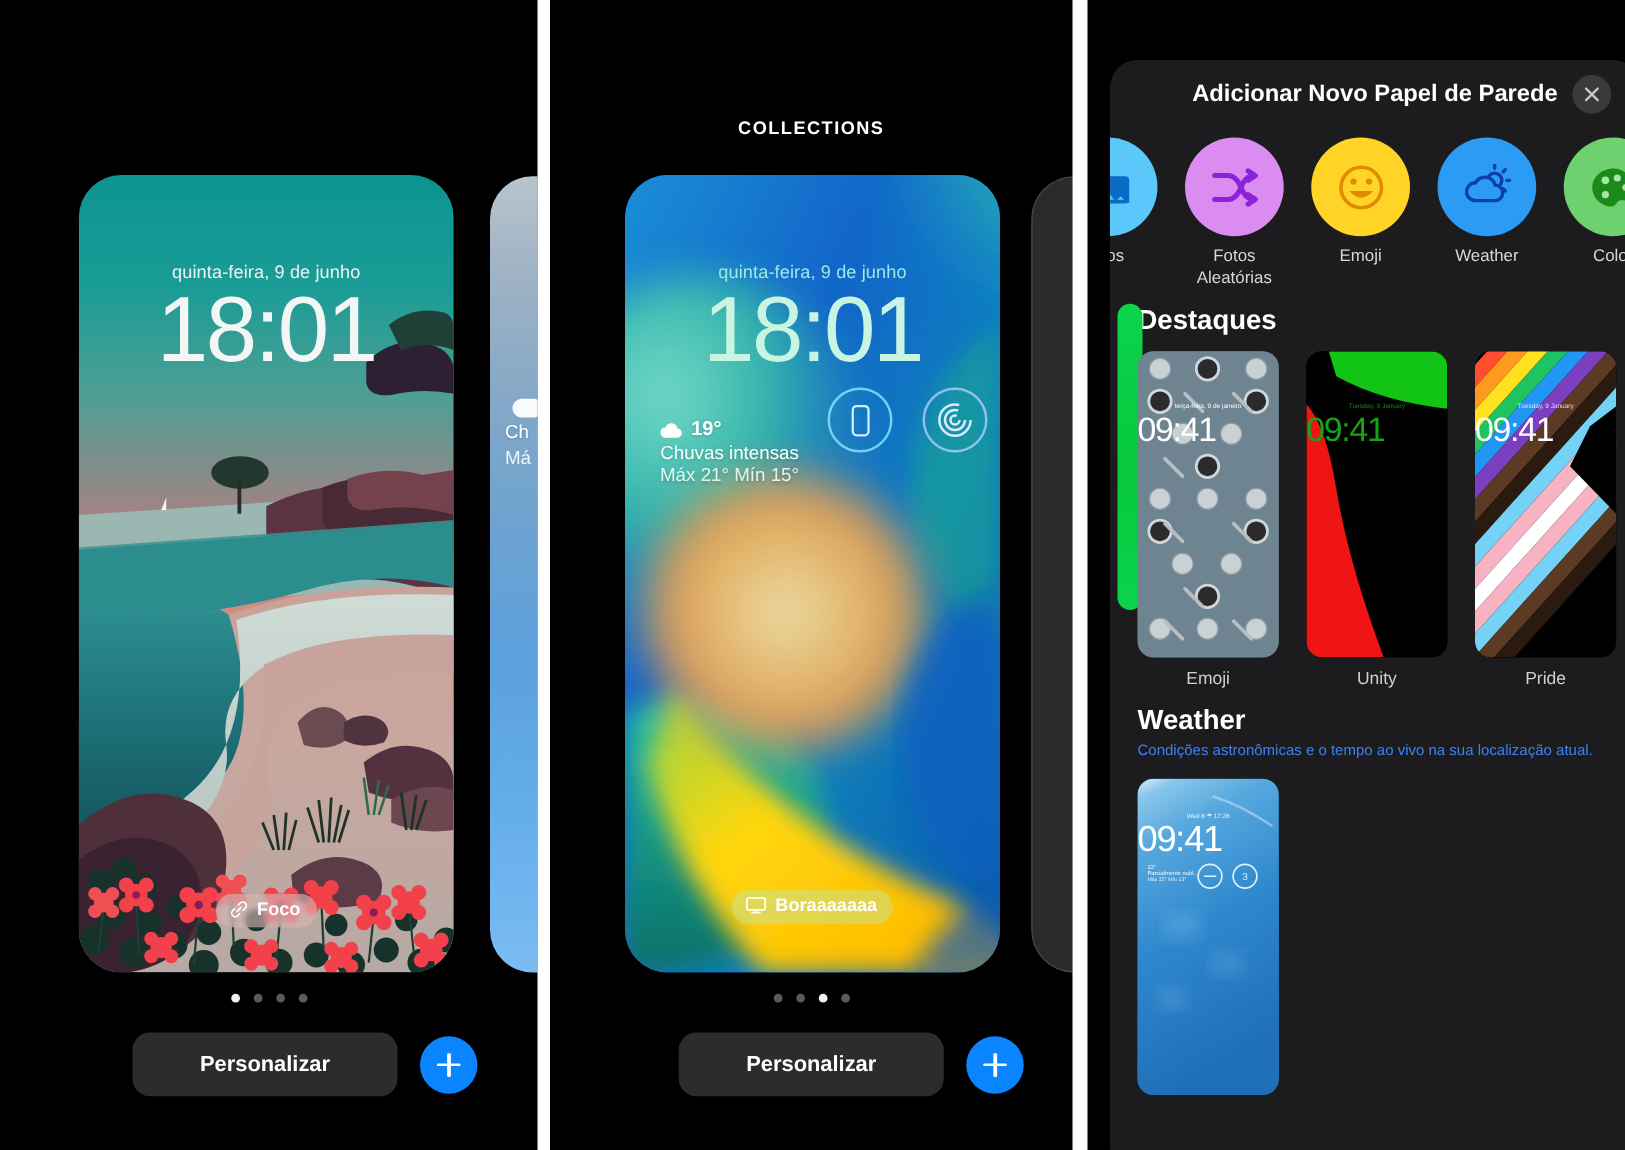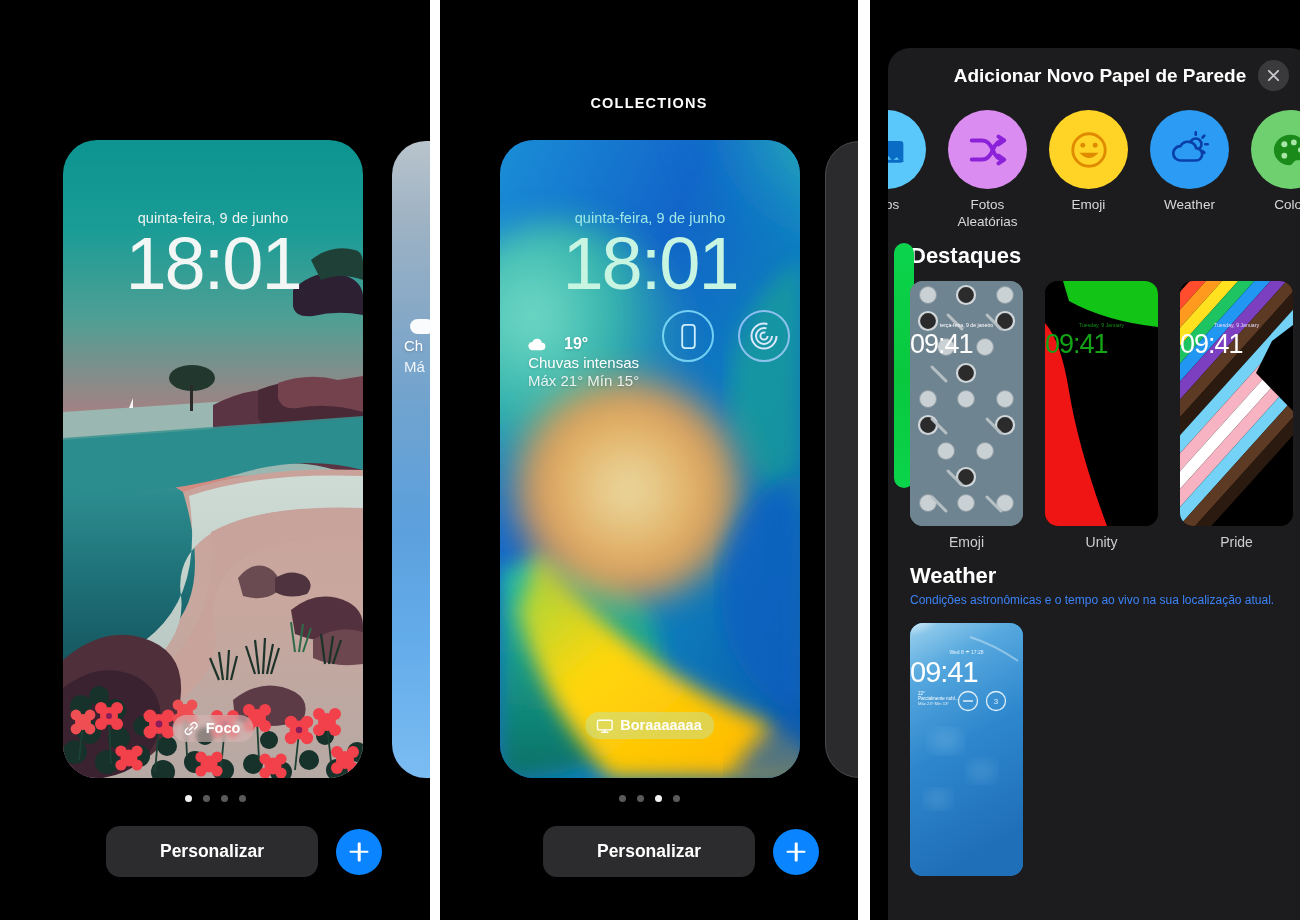--- a/index.html
+++ b/index.html
@@ -33,21 +33,21 @@
   .wp-card.center { box-shadow:0 0 0 0 rgba(0,0,0,0);padding-left:20px; }
 
   
   .time-stack { position:absolute; left:0; right:0; text-align:center; }
   .wp-date { font-size:14.5px; letter-spacing:.1px; }
   .wp-time { font-weight:300; line-height:.95; letter-spacing:-2px; }
 
   
   .pill {
     position:absolute; left:50%; transform:translateX(-50%);
-    display:flex; align-items:flex-end; gap:7px;
+    display:flex; align-items:flex-start; gap:7px;
     padding:5px 13px 6px 11px; border-radius:15px;
     font-size:14.5px; font-weight:600; color:#fff;
     backdrop-filter:blur(2px);
   }
   .pill svg { display:block; }
 
   
   .dots { position:absolute; left:0; right:0; display:flex; justify-content:center; gap:11px; }
   .dot { width:7px; height:7px; border-radius:50%; background:#5a5a5a; }
   .dot.on { background:#f2f2f2; }
@@ -68,21 +68,21 @@
     left:50%; top:50%;
   }
   .btn-add::before { width:19px; height:2.6px; transform:translate(-50%,-50%); }
   .btn-add::after  { width:2.6px; height:19px; transform:translate(-50%,-50%); }
 
   
   .peek { position:absolute; border-radius:34px; overflow:hidden; }
 
   
   .lock-weather { position:absolute; color:#fff; text-shadow:0 1px 3px rgba(0,0,0,.18); }
-  .lw-row { display:flex; align-items:center; gap:18px; }
+  .lw-row { display:flex; align-items:center; gap:7px; }
   .lw-temp { font-size:16px; font-weight:600; }
   .lw-cond { font-size:15px; margin-top:1px;text-align:center; }
   .lw-mm   { font-size:15px; color:rgba(255,255,255,.86); margin-top:1px; }
   .lock-cplx { position:absolute; display:flex; gap:24px; }
   .cplx { width:52px; height:52px; border-radius:50%; border:2.4px solid rgba(255,255,255,.62);
           display:flex; align-items:center; justify-content:center; }
 
   
   .sheet {
     position:absolute; left:18px; right:-12px; top:48px; bottom:-20px;

